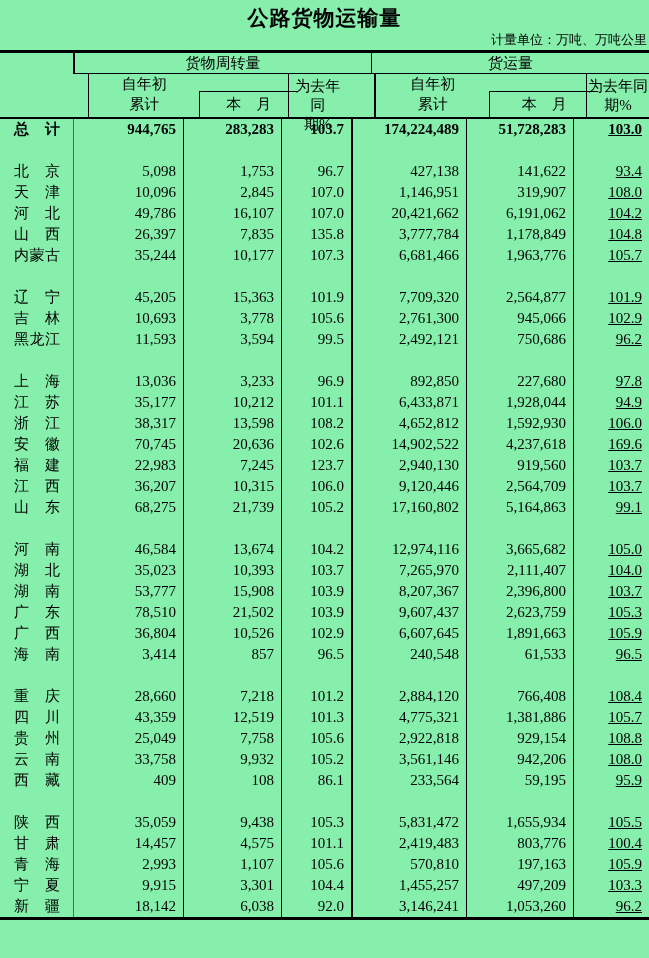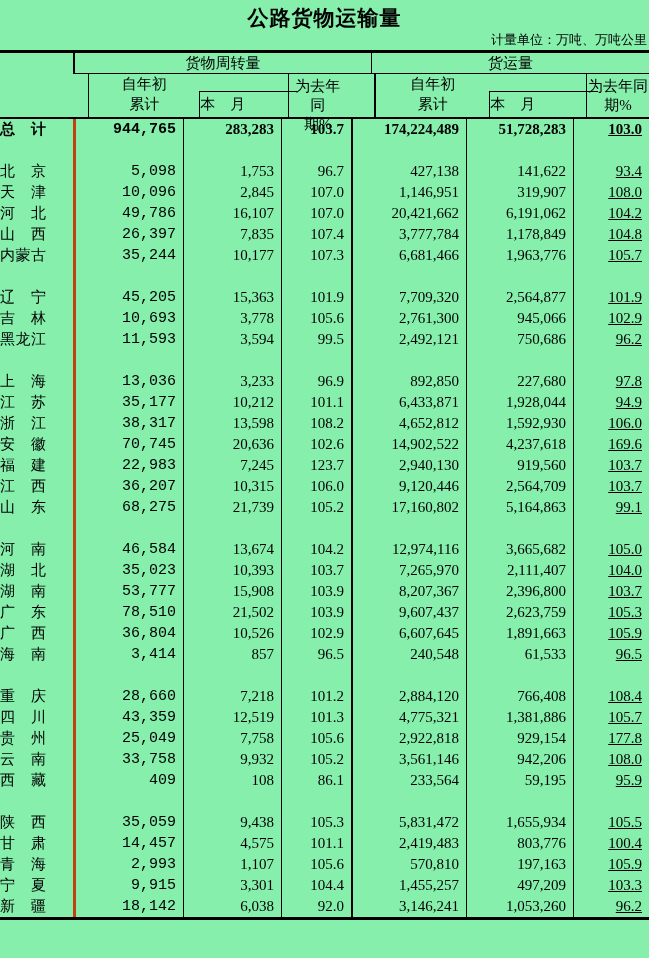--- a/index.html
+++ b/index.html
@@ -31,43 +31,43 @@
   .zone-b{width:222px;border-left-width:2px;}
   .cum{
     position:absolute;top:0;left:0;height:43px;display:flex;flex-direction:column;
     justify-content:space-between;align-items:center;padding:1px 0 3px 0;box-sizing:border-box;
   }
   .zone-a .cum{width:110px;}
   .zone-b .cum{width:113px;}
   .monthbox{
     position:absolute;top:17px;bottom:0;box-sizing:border-box;
     border-top:1px solid #000;border-left:1px solid #000;
-    line-height:25px;
+    text-align:center;line-height:25px;
   }
   .zone-a .monthbox{left:110px;width:98px;}
   .zone-b .monthbox{left:113px;width:109px;}
   .h2-yoy{
     border-left:1px solid #000;text-align:center;white-space:pre-line;
     line-height:19px;padding-top:3px;
   }
   .yoy-a{width:70px;}
   .yoy-b{width:76px;}
   .tbody{border-bottom:3px solid #000;}
   .trow{display:flex;height:21px;line-height:21px;}
   .trow > div{box-sizing:border-box;height:21px;}
   .trow > :nth-child(1){width:73px;}
-  .trow > :nth-child(2){width:110px;border-left:3px solid #c2410c;font-family:Liberation Mono, monospace;}
+  .trow > :nth-child(2){width:110px;border-left:1px solid #c2410c;}
   .trow > :nth-child(3){width:98px;border-left:1px solid #000;}
   .trow > :nth-child(4){width:70px;border-left:1px solid #000;}
   .trow > :nth-child(5){width:115px;border-left:2px solid #000;}
   .trow > :nth-child(6){width:107px;border-left:1px solid #000;}
   .trow > :nth-child(7){width:76px;border-left:1px solid #000;text-decoration:underline;}
   .tdn{text-align:right;padding-right:7px;font-size:15px;}
   .lbl{
-    display:block;width:46px;font-size:15px;
+    display:block;margin-left:14px;width:46px;font-size:15px;
     text-align:justify;text-align-last:justify;text-justify:inter-character;
   }
   .bold, .bold .tdn, .bold .lbl{font-weight:bold;}
 </style>
 </head>
 <body>
 
 <div class="page">
   <div class="title">公路货物运输量</div>
   <div class="unit-note">计量单位：万吨、万吨公里</div>
@@ -154,21 +154,21 @@
           <div class="tdn">20,421,662</div>
           <div class="tdn">6,191,062</div>
           <div class="tdn">104.2</div>
         </div>
         <div class="trow">
           <div>
             <span class="lbl">山西</span>
           </div>
           <div class="tdn">26,397</div>
           <div class="tdn">7,835</div>
-          <div class="tdn">107.4</div>
+          <div class="tdn">135.8</div>
           <div class="tdn">3,777,784</div>
           <div class="tdn">1,178,849</div>
           <div class="tdn">104.8</div>
         </div>
         <div class="trow">
           <div>
             <span class="lbl">内蒙古</span>
           </div>
           <div class="tdn">35,244</div>
           <div class="tdn">10,177</div>
@@ -413,21 +413,21 @@
         </div>
         <div class="trow">
           <div>
             <span class="lbl">贵州</span>
           </div>
           <div class="tdn">25,049</div>
           <div class="tdn">7,758</div>
           <div class="tdn">105.6</div>
           <div class="tdn">2,922,818</div>
           <div class="tdn">929,154</div>
-          <div class="tdn">177.8</div>
+          <div class="tdn">108.8</div>
         </div>
         <div class="trow">
           <div>
             <span class="lbl">云南</span>
           </div>
           <div class="tdn">33,758</div>
           <div class="tdn">9,932</div>
           <div class="tdn">105.2</div>
           <div class="tdn">3,561,146</div>
           <div class="tdn">942,206</div>

